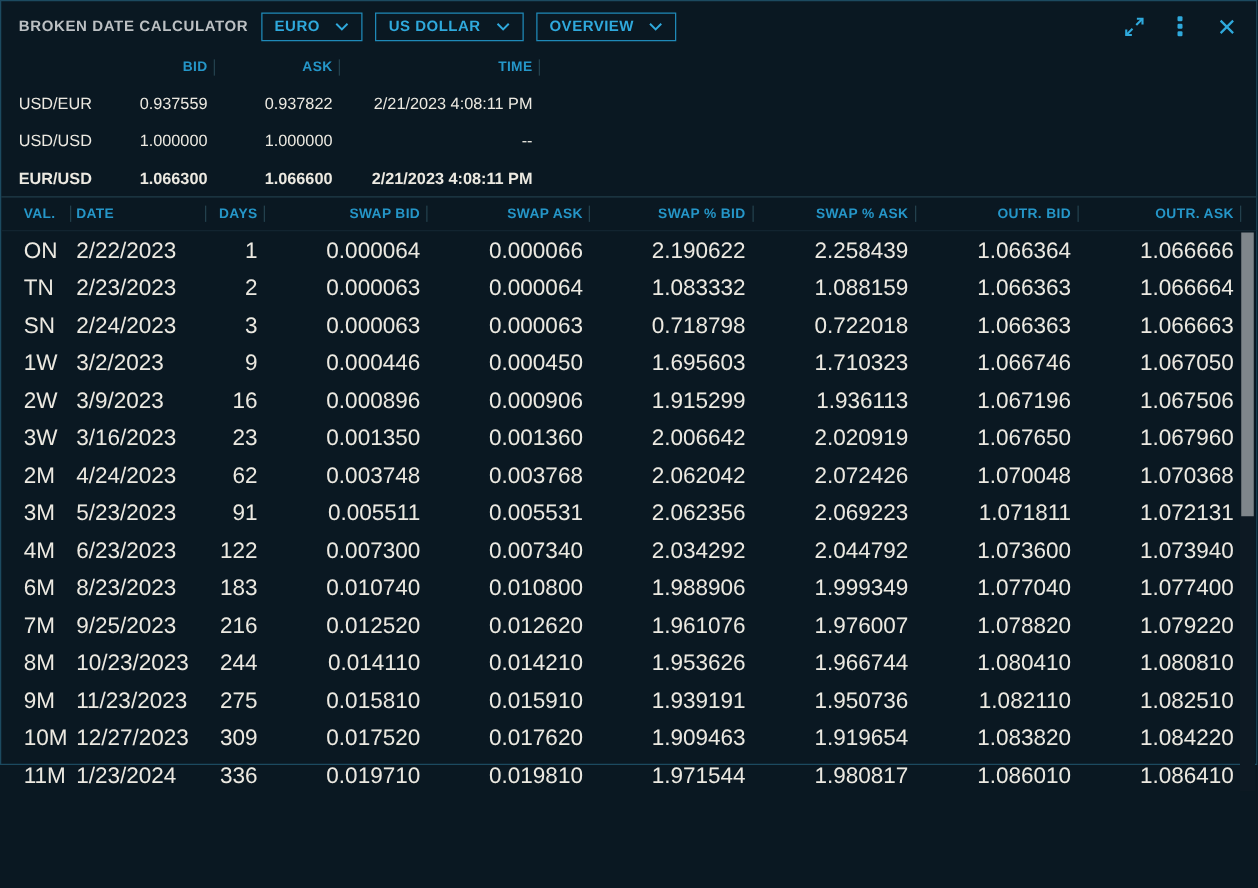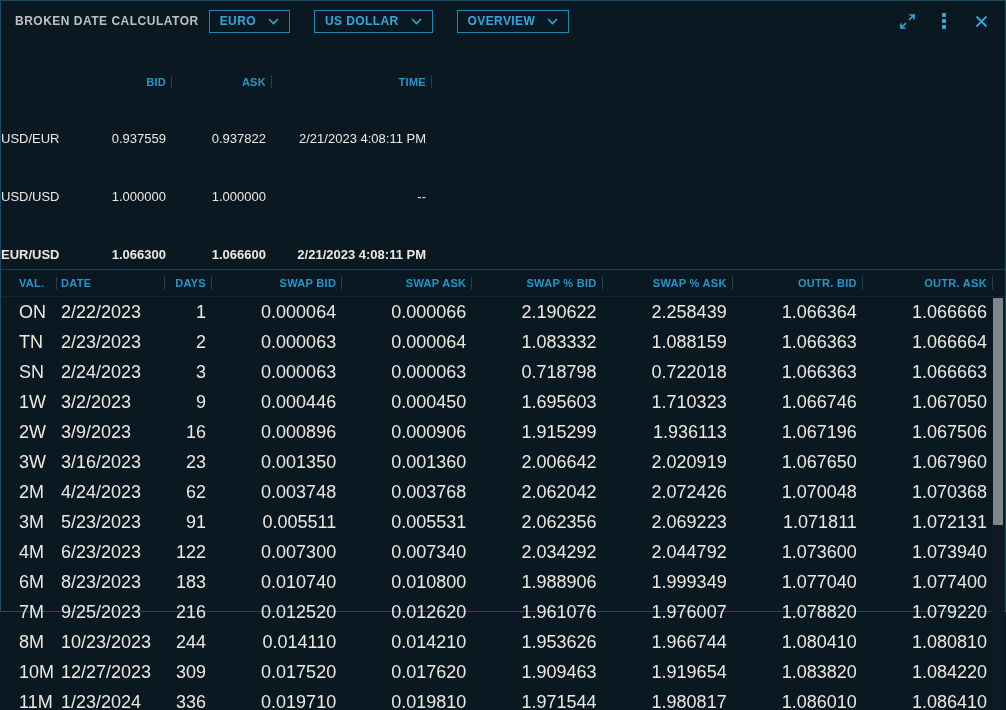--- a/index.html
+++ b/index.html
@@ -12,47 +12,47 @@
   }
   .window {
     width: 1006px; height: 612px;
     border: 1px solid #1c4a60;
     background: #0a1822;
     display: flex; flex-direction: column;
   }
   
   .titlebar { height: 40px; flex: none; display: flex; align-items: center; padding: 0 14px 0 14px; }
   .title { color: var(--title); font-size: 12px; font-weight: bold; letter-spacing: .5px; white-space: nowrap; }
-  .dropdowns { display: flex; gap: 24px; margin-left: 10px; }
+  .dropdowns { display: flex; gap: 10px; margin-left: 10px; }
   .dd {
     height: 23px; border: 1px solid #1f89b8; background: transparent; color: var(--accent);
     display: flex; align-items: center; gap: 12px; padding: 0 10px;
     font-family: "Liberation Sans", sans-serif; font-size: 12px; font-weight: bold;
     letter-spacing: .4px; cursor: pointer; white-space: nowrap;
   }
   .dd svg { display: block; }
   .spacer { flex: 1; }
   .win-icons { display: flex; align-items: center; gap: 17px; }
   .icon-btn {
     background: none; border: none; padding: 0; cursor: pointer;
     width: 20px; height: 20px; display: flex; align-items: center; justify-content: center;
     color: var(--accent);
   }
   .kebab { display: flex; flex-direction: column; gap: 2.5px; }
   .kebab i { width: 3.5px; height: 3.5px; background: var(--accent); border-radius: 1px; }
   
   .quotes { flex: none; }
   .qhead, .qrow {
-    display: grid; grid-template-columns: 95px 70px 100px 160px 1fr; align-items: center; margin-top: 28px;
+    display: grid; grid-template-columns: 95px 70px 100px 160px 1fr; align-items: center;
   }
   .qhead { height: 26px; color: var(--chead); font-size: 11px; font-weight: bold; letter-spacing: .3px; }
   .qrow { height: 30px; color: var(--text); font-size: 13px; }
   .qrow.bold { font-weight: bold; }
   .qhead > span, .qrow > span { text-align: right; position: relative; white-space: nowrap; }
-  .qhead > span:first-child, .qrow > span:first-child { text-align: left; }
+  .qhead > span:first-child, .qrow > span:first-child { text-align: left; padding-left: 14px; }
   
   .table { flex: 1; position: relative; border-top: 1px solid #203c4a; }
   .thead, .trow {
     display: grid; grid-template-columns: 50px 108px 47px repeat(6, 1fr);
     align-items: center; padding-right: 18px;
   }
   .thead { height: 27px; color: var(--chead); font-size: 11px; font-weight: bold; letter-spacing: .3px;
            border-bottom: 1px solid #122430; }
   .trow { height: 30px; color: var(--text); font-size: 18px; }
   .thead > span, .trow > span { text-align: right; position: relative; white-space: nowrap; }
@@ -287,20 +287,31 @@
           <span>10/23/2023</span>
           <span>244</span>
           <span>0.014110</span>
           <span>0.014210</span>
           <span>1.953626</span>
           <span>1.966744</span>
           <span>1.080410</span>
           <span>1.080810</span>
         </div>
         <div class="trow">
+          <span>9M</span>
+          <span>11/23/2023</span>
+          <span>275</span>
+          <span>0.015810</span>
+          <span>0.015910</span>
+          <span>1.939191</span>
+          <span>1.950736</span>
+          <span>1.082110</span>
+          <span>1.082510</span>
+        </div>
+        <div class="trow">
           <span>10M</span>
           <span>12/27/2023</span>
           <span>309</span>
           <span>0.017520</span>
           <span>0.017620</span>
           <span>1.909463</span>
           <span>1.919654</span>
           <span>1.083820</span>
           <span>1.084220</span>
         </div>

